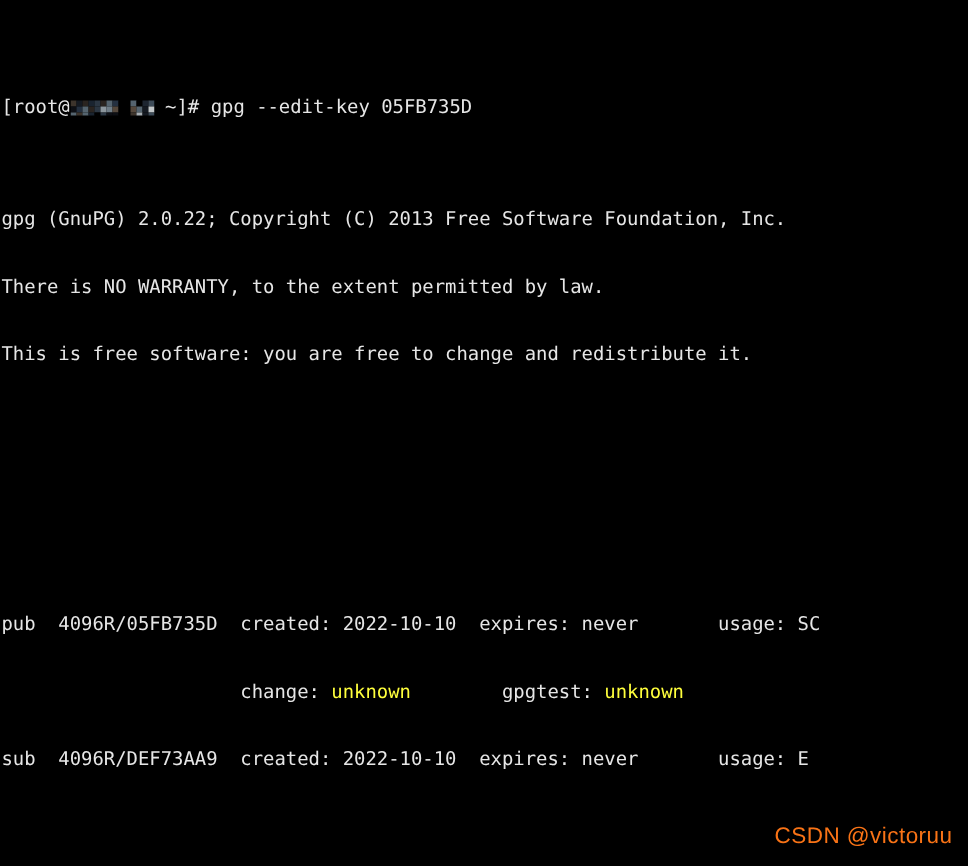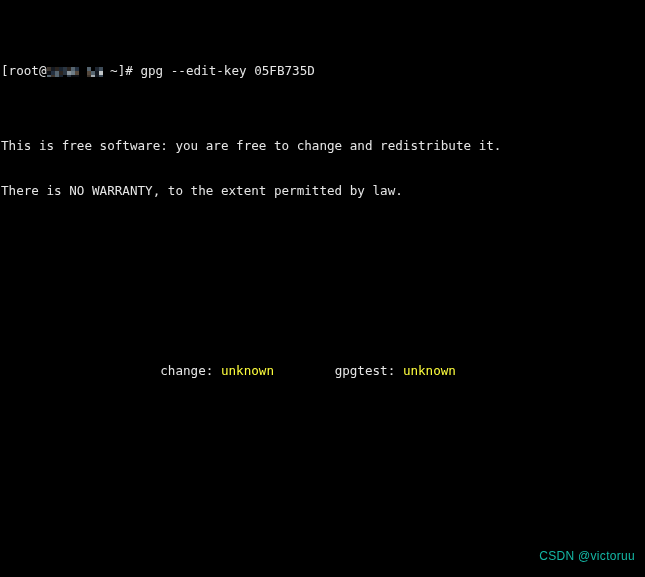--- a/index.html
+++ b/index.html
@@ -55,44 +55,47 @@
     display: inline-block;
     width: 4px;
     height: 4px;
   }
   .redact .rowwrap { display: block; height: 4px; font-size: 0; }
 
   #watermark {
     position: absolute;
     right: 10px;
     top: 549px;
-    color: #14b8a6;
+    color: #f97316;
     font-family: "Liberation Sans", sans-serif;
-    font-size: 12px;
+    font-size: 15px;
     letter-spacing: 0.3px;
     white-space: pre;
   }
 </style>
 </head>
 <body>
 
 <div id="terminal">
 
   
   <div class="line"><span class="c-white">[root@</span><span class="redact" style="width: 56px;"><span class="rowwrap"><i style="background:#3d342c"></i><i style="background:#151a22"></i><i style="background:#2a2420"></i><i style="background:#1a2430"></i><i style="background:#2b3642"></i><i style="background:#2a2420"></i><i style="background:#55646f"></i><i style="background:#243040"></i><i style="background:#000000"></i><i style="background:#000000"></i><i style="background:#55646f"></i><i style="background:#000000"></i><i style="background:#1d2530"></i><i style="background:#3d4b58"></i></span><span class="rowwrap"><i style="background:#0d0f14"></i><i style="background:#243040"></i><i style="background:#55646f"></i><i style="background:#2a2420"></i><i style="background:#2b3642"></i><i style="background:#8b959c"></i><i style="background:#6f7d87"></i><i style="background:#55483c"></i><i style="background:#000000"></i><i style="background:#000000"></i><i style="background:#55483c"></i><i style="background:#55646f"></i><i style="background:#151a22"></i><i style="background:#c2c7c9"></i></span><span class="rowwrap"><i style="background:#55646f"></i><i style="background:#3d342c"></i><i style="background:#55646f"></i><i style="background:#1a2430"></i><i style="background:#000000"></i><i style="background:#2b3642"></i><i style="background:#0d0f14"></i><i style="background:#0d0f14"></i><i style="background:#000000"></i><i style="background:#000000"></i><i style="background:#3d342c"></i><i style="background:#a6adb2"></i><i style="background:#151a22"></i><i style="background:#3d4b58"></i></span></span><span class="c-white"> ~]# </span><span class="c-white">gpg --edit-key 05FB735D</span></div>
 
   
+  <div class="line">gpg (GnuPG) 2.0.22; Copyright (C) 2013 Free Software Foundation, Inc.</div>
+  <div class="line">There is NO WARRANTY, to the extent permitted by law.</div>
   <div class="line">This is free software: you are free to change and redistribute it.</div>
-  <div class="line">There is NO WARRANTY, to the extent permitted by law.</div>
 
   <div class="blank"></div>
   <div class="blank"></div>
 
   
+  <div class="line">pub  4096R/05FB735D  created: 2022-10-10  expires: never       usage: SC</div>
   <div class="line"><span class="c-white">                     change: </span><span class="c-yellow">unknown</span><span class="c-white">        gpgtest: </span><span class="c-yellow">unknown</span></div>
+  <div class="line">sub  4096R/DEF73AA9  created: 2022-10-10  expires: never       usage: E</div>
 
   
 
   
   
 
   
   
   
   

